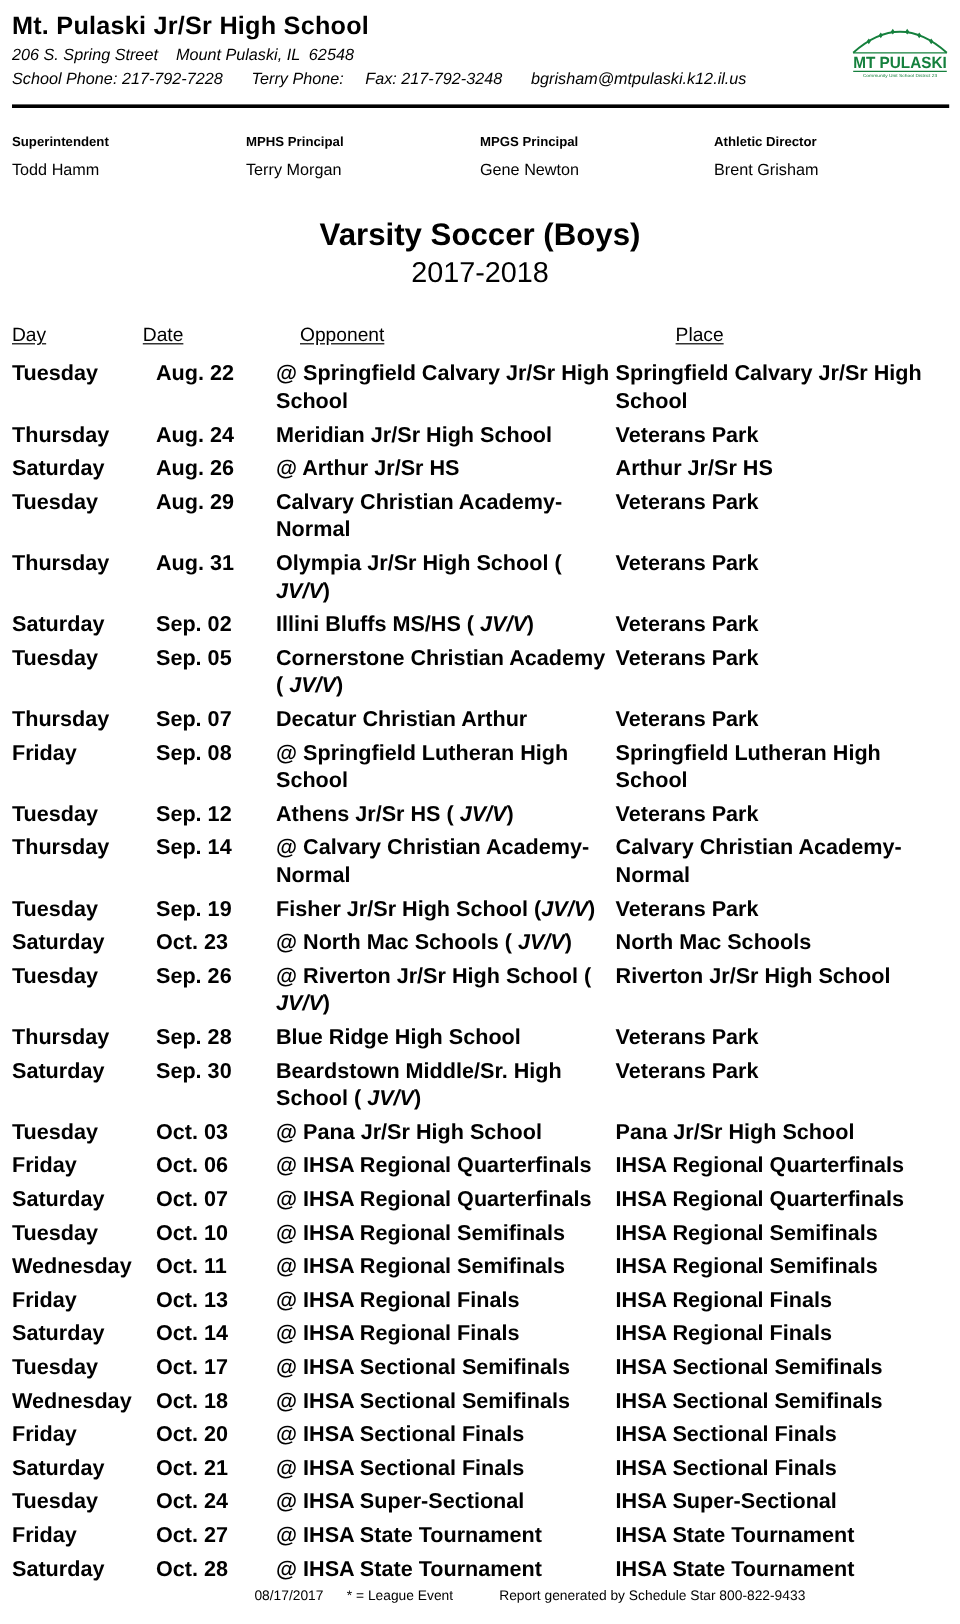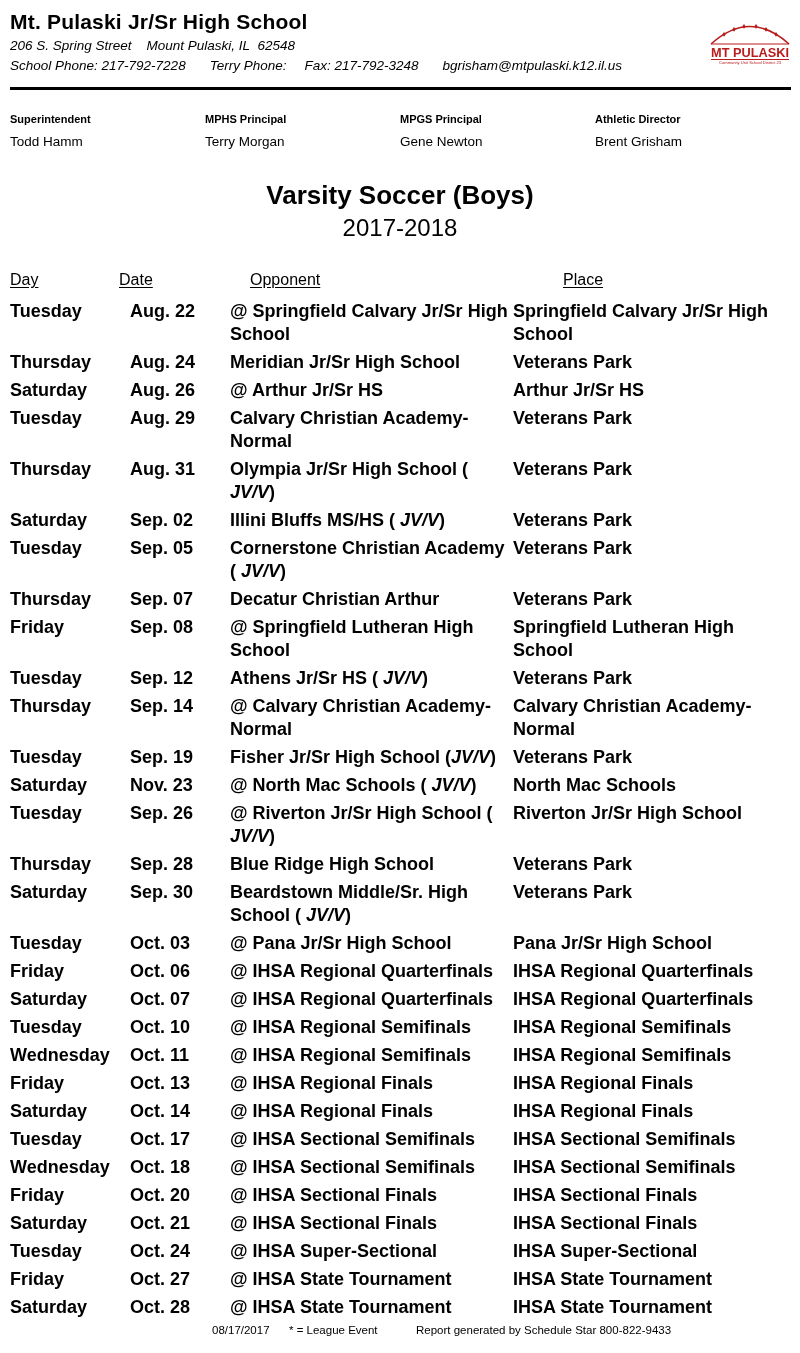--- a/index.html
+++ b/index.html
@@ -59,21 +59,21 @@
       <span>206 S. Spring Street</span>
       <span class="g15">Mount Pulaski, IL  62548</span>
     </div>
     <div class="addr">
       <span>School Phone: 217-792-7228</span>
       <span class="g24">Terry Phone:</span>
       <span class="g18">Fax: 217-792-3248</span>
       <span class="g24">bgrisham@mtpulaski.k12.il.us</span>
     </div>
 
-    <div class="logo" style="color: #b91c1c;">
+    <div class="logo" style="color: #15803d;">
       <svg viewBox="0 0 86 50">
         <path d="M4,28 Q43,-7 82,28" fill="none" stroke="currentColor" stroke-width="1.6"></path>
         <line x1="4" y1="28" x2="82" y2="28" stroke="currentColor" stroke-width="1"></line>
         <g fill="currentColor">
           <path d="M17,16 l1.7,2.4 -1.7,2.4 -1.7,-2.4 Z"></path>
           <path d="M27,11 l1.7,2.4 -1.7,2.4 -1.7,-2.4 Z"></path>
           <path d="M37,8  l1.7,2.4 -1.7,2.4 -1.7,-2.4 Z"></path>
           <path d="M49,8  l1.7,2.4 -1.7,2.4 -1.7,-2.4 Z"></path>
           <path d="M59,11 l1.7,2.4 -1.7,2.4 -1.7,-2.4 Z"></path>
           <path d="M69,16 l1.7,2.4 -1.7,2.4 -1.7,-2.4 Z"></path>
@@ -198,21 +198,21 @@
 
     <div class="grid-row t-row">
       <span>Tuesday</span>
       <span>Sep. 19</span>
       <span class="opp">Fisher Jr/Sr High School (<i>JV/V</i>)</span>
       <span>Veterans Park</span>
     </div>
 
     <div class="grid-row t-row">
       <span>Saturday</span>
-      <span>Nov. 23</span>
+      <span>Oct. 23</span>
       <span class="opp">@ North Mac Schools ( <i>JV/V</i>)</span>
       <span>North Mac Schools</span>
     </div>
 
     <div class="grid-row t-row">
       <span>Tuesday</span>
       <span>Sep. 26</span>
       <span class="opp">@ Riverton Jr/Sr High School ( <i>JV/V</i>)</span>
       <span>Riverton Jr/Sr High School</span>
     </div>

